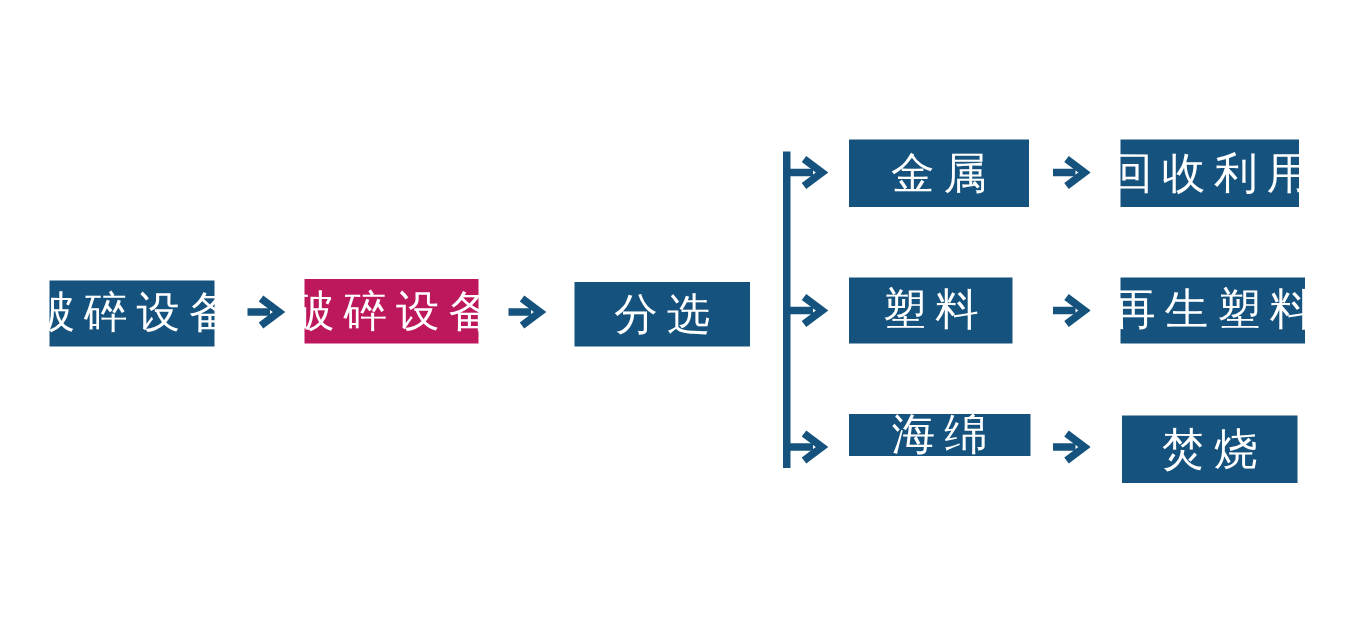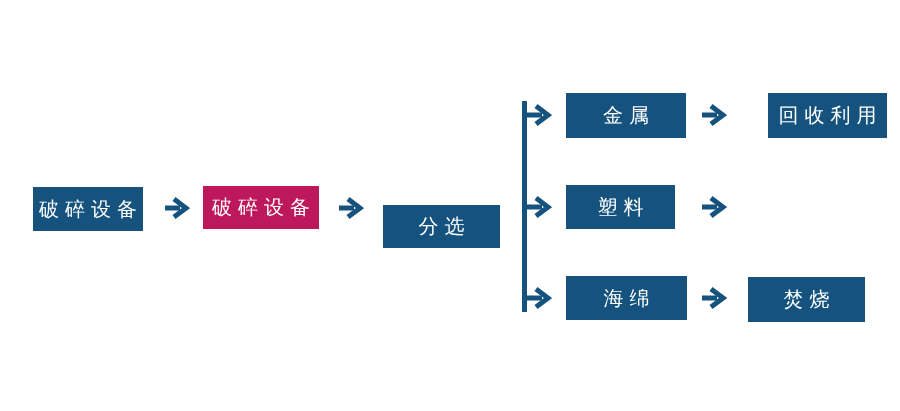--- a/index.html
+++ b/index.html
@@ -14,21 +14,21 @@
     height: 411px;
     background: #ffffff;
     overflow: hidden;
   }
   .node {
     position: absolute;
     display: flex;
     align-items: center;
     justify-content: center;
     color: #ffffff;
-    font-size: 20px;
+    font-size: 29px;
     letter-spacing: 6px;
     text-indent: 6px;
     white-space: nowrap;
     box-sizing: border-box;
   }
   .node.blue { background: #15537e; }
   .node.red  { background: #be185d; text-align: center; }
   .arrow {
     position: absolute;
     display: block;
@@ -50,57 +50,58 @@
     <path d="M10 3 L22 12 L10 21" stroke="#15537e" stroke-width="5" fill="none" stroke-linejoin="miter"></path>
   </svg>
 
   <div class="node red" style="left:203px; top:186px; width:116px; height:43px;">破碎设备</div>
 
   <svg class="arrow" style="left:338px; top:196px;" width="26" height="24" viewBox="0 0 26 24">
     <path d="M1 12 L16 12" stroke="#15537e" stroke-width="5" fill="none"></path>
     <path d="M10 3 L22 12 L10 21" stroke="#15537e" stroke-width="5" fill="none" stroke-linejoin="miter"></path>
   </svg>
 
-  <div class="node blue" style="left:383px; top:205px; width:117px; height:43px;">分选</div>
+  <div class="node blue" style="left:383px; top:188px; width:117px; height:43px;">分选</div>
 
   <div class="vline" style="left:522px; top:101px; width:5px; height:211px;"></div>
 
   <svg class="arrow" style="left:524px; top:103px;" width="28" height="24" viewBox="0 0 28 24">
     <path d="M0 12 L18 12" stroke="#15537e" stroke-width="5" fill="none"></path>
     <path d="M12 3 L24 12 L12 21" stroke="#15537e" stroke-width="5" fill="none" stroke-linejoin="miter"></path>
   </svg>
 
   <div class="node blue" style="left:566px; top:93px; width:120px; height:45px;">金属</div>
 
   <svg class="arrow" style="left:701px; top:103px;" width="26" height="24" viewBox="0 0 26 24">
     <path d="M1 12 L16 12" stroke="#15537e" stroke-width="5" fill="none"></path>
     <path d="M10 3 L22 12 L10 21" stroke="#15537e" stroke-width="5" fill="none" stroke-linejoin="miter"></path>
   </svg>
 
-  <div class="node blue" style="left:747px; top:93px; width:119px; height:45px;margin-left:21px;">回收利用</div>
+  <div class="node blue" style="left:747px; top:93px; width:119px; height:45px;">回收利用</div>
 
   <svg class="arrow" style="left:524px; top:195px;" width="28" height="24" viewBox="0 0 28 24">
     <path d="M0 12 L18 12" stroke="#15537e" stroke-width="5" fill="none"></path>
     <path d="M12 3 L24 12 L12 21" stroke="#15537e" stroke-width="5" fill="none" stroke-linejoin="miter"></path>
   </svg>
 
   <div class="node blue" style="left:566px; top:185px; width:109px; height:44px;">塑料</div>
 
   <svg class="arrow" style="left:701px; top:195px;" width="26" height="24" viewBox="0 0 26 24">
     <path d="M1 12 L16 12" stroke="#15537e" stroke-width="5" fill="none"></path>
     <path d="M10 3 L22 12 L10 21" stroke="#15537e" stroke-width="5" fill="none" stroke-linejoin="miter"></path>
   </svg>
 
+  <div class="node blue" style="left:747px; top:185px; width:123px; height:44px;">再生塑料</div>
 
   <svg class="arrow" style="left:524px; top:286px;" width="28" height="24" viewBox="0 0 28 24">
     <path d="M0 12 L18 12" stroke="#15537e" stroke-width="5" fill="none"></path>
     <path d="M12 3 L24 12 L12 21" stroke="#15537e" stroke-width="5" fill="none" stroke-linejoin="miter"></path>
   </svg>
 
-  <div class="node blue" style="left:566px; top:276px; width:121px; height:44px;">海绵</div>
+  <div class="node blue" style="left:566px; top:276px; width:121px; height:28px;">海绵</div>
 
   <svg class="arrow" style="left:701px; top:286px;" width="26" height="24" viewBox="0 0 26 24">
     <path d="M1 12 L16 12" stroke="#15537e" stroke-width="5" fill="none"></path>
     <path d="M10 3 L22 12 L10 21" stroke="#15537e" stroke-width="5" fill="none" stroke-linejoin="miter"></path>
   </svg>
 
   <div class="node blue" style="left:748px; top:277px; width:117px; height:45px;">焚烧</div>
 
 </div>
 

